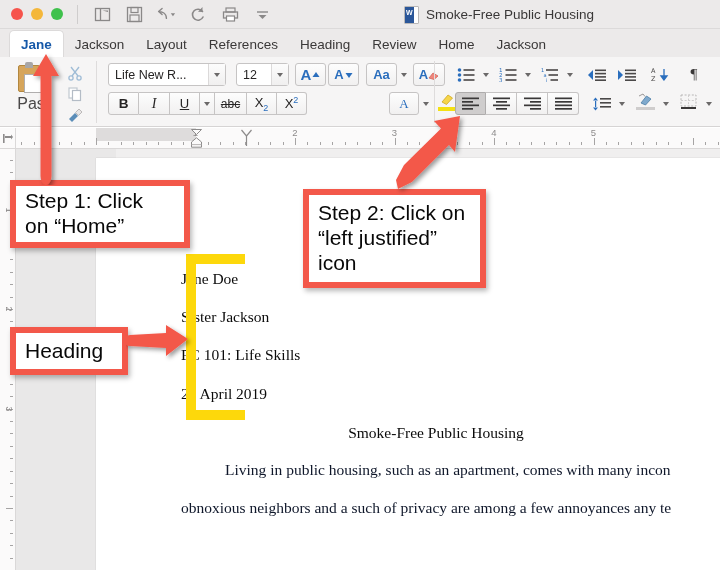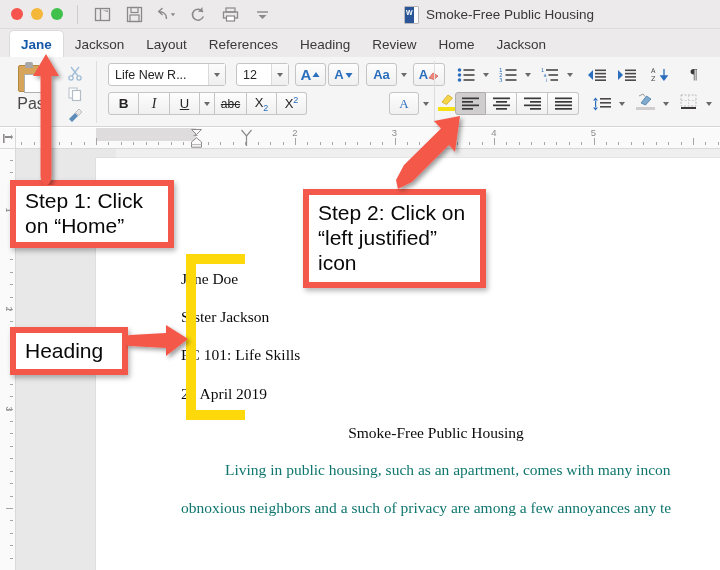--- a/index.html
+++ b/index.html
@@ -177,21 +177,21 @@
     background: #e9e8e8;
   }
   .head-line { position: absolute; left: 181px; font-size: 15.5px;
                font-family: "Liberation Serif", serif; color: #0b0b0b; }
   .centered-title {
     position: absolute; left: 181px; width: 510px; text-align: center;
     font-family: "Liberation Serif", serif; font-size: 15.5px; color: #0b0b0b;
   }
   .bodyline {
     position: absolute; left: 181px; white-space: nowrap;
-    font-family: "Liberation Serif", serif; font-size: 15.5px; color: #0f766e;
+    font-family: "Liberation Serif", serif; font-size: 15.5px; color: #0f172a;
   }
 
   
   .callout {
     position: absolute; background: #ffffff; border: 6px solid #f3584a;
     display: flex; align-items: center;
     box-shadow: 2px 3px 5px rgba(0,0,0,0.28);
     z-index: 40;
   }
   .callout .ctext {
@@ -699,21 +699,21 @@
     <g filter="url(#sh3)">
       <path d="M62 21 L40 7 L40 15 L4 17 A5 5 0 0 0 4 28 L40 30 L40 38 Z" fill="#f3584a"></path>
     </g>
     <defs>
         <filter id="sh3" x="-20%" y="-30%" width="150%" height="180%">
       <feDropShadow dx="2.5" dy="2.5" stdDeviation="2" flood-color="#000" flood-opacity="0.38"></feDropShadow>
     </filter>
       </defs>
   </svg>
 
-  <div class="callout" style="left:10px; top:180px; width:164px; height:68px;">
+  <div class="callout" style="left:10px; top:180px; width:180px; height:68px;">
     <span class="ctext">Step 1: Click
 on “Home”</span>
   </div>
 
   <div class="callout" style="left:303px; top:189px; width:183px; height:99px;">
     <span class="ctext">Step 2: Click on
 “left justified”
 icon</span>
   </div>
 

